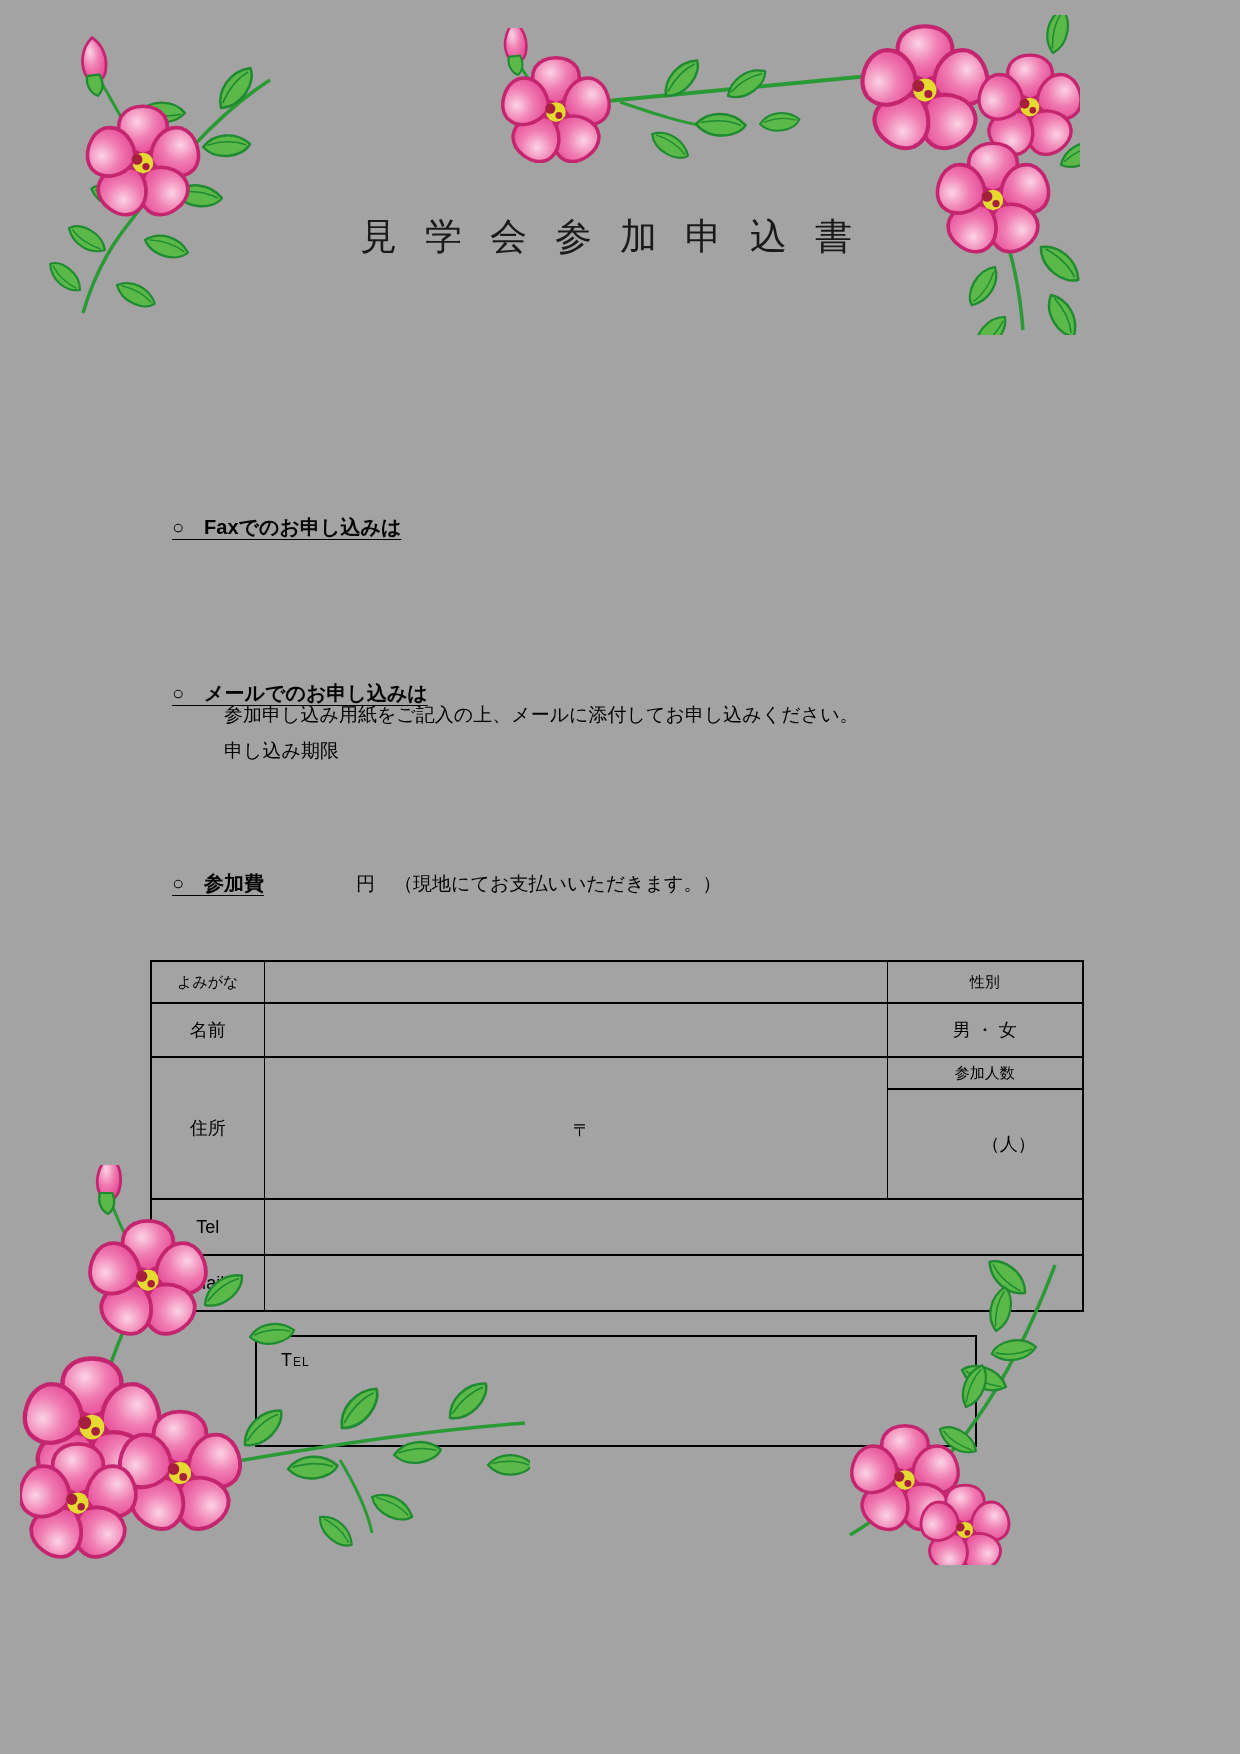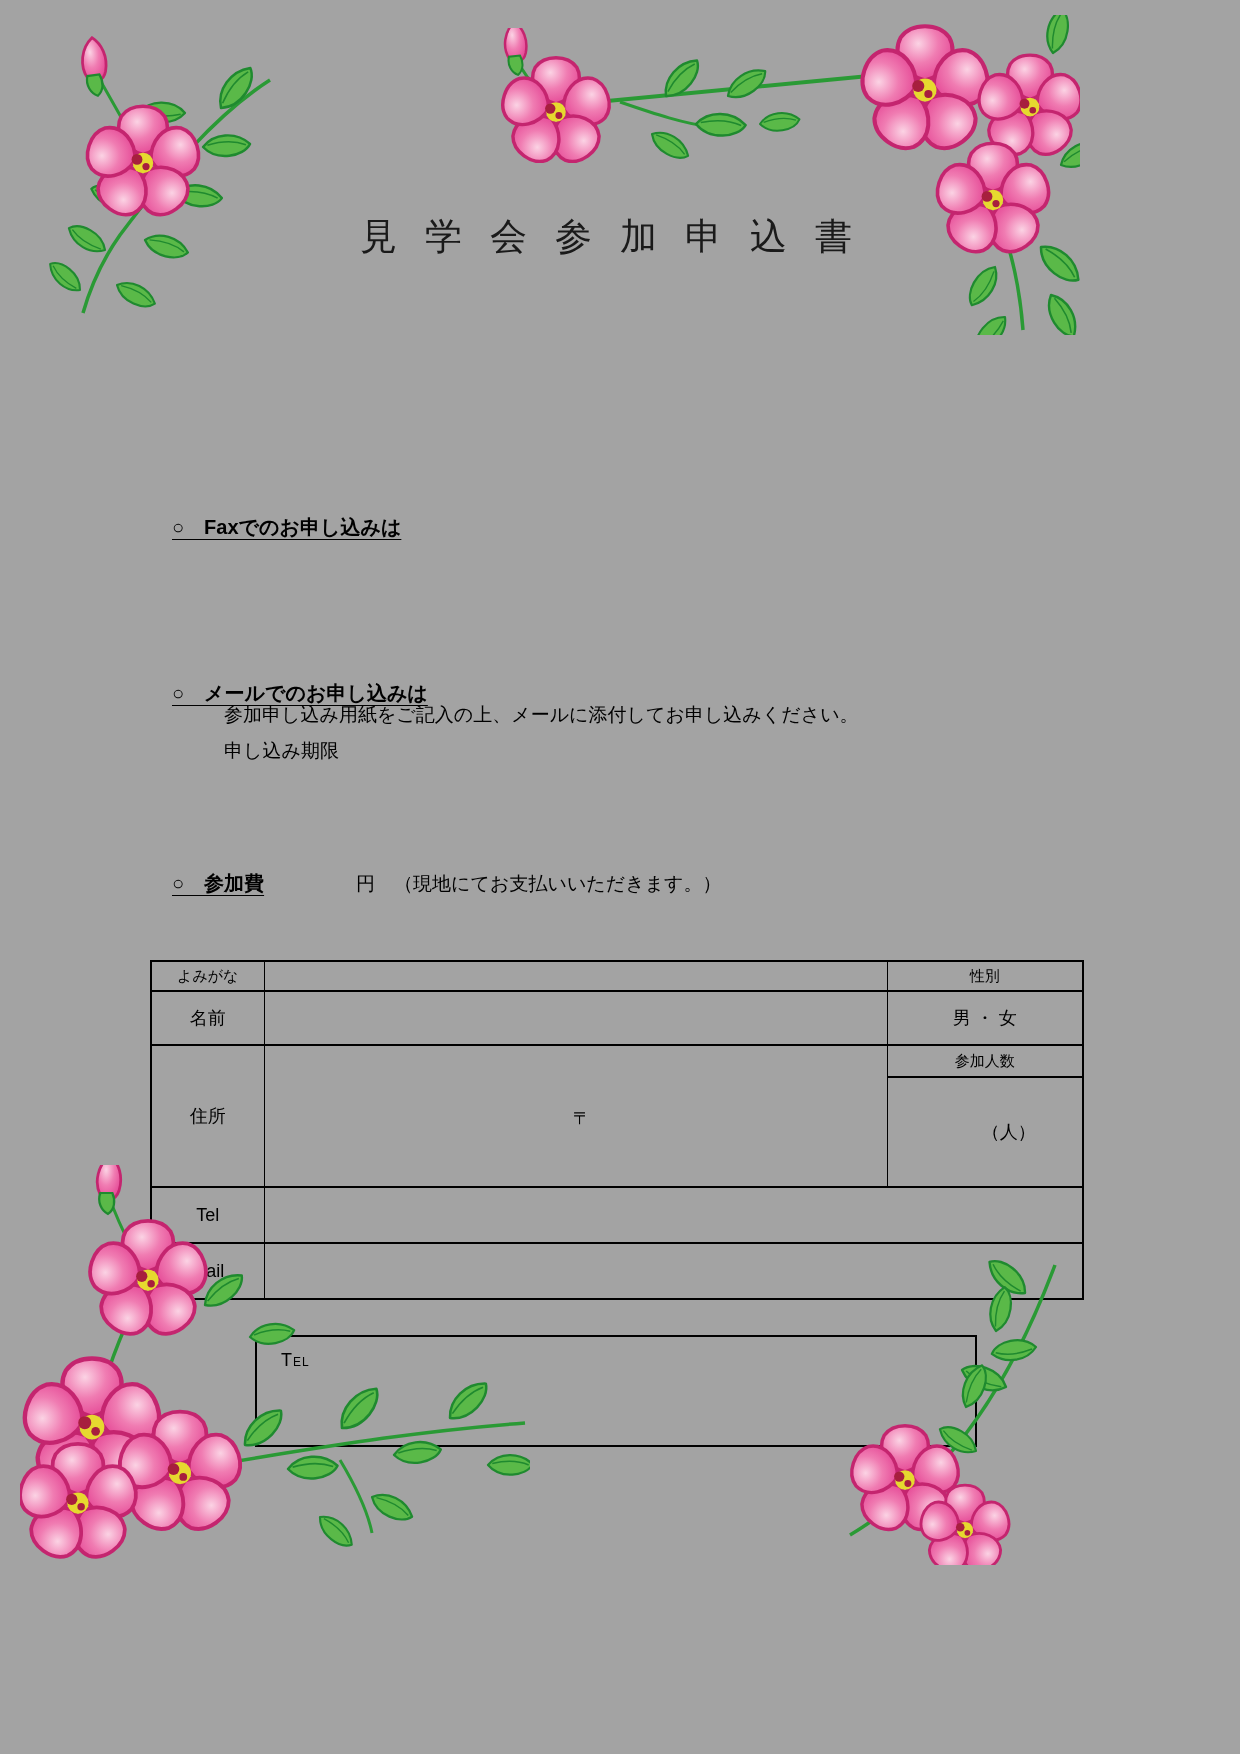--- a/index.html
+++ b/index.html
@@ -47,21 +47,21 @@
     font-size:18px;
   }
   table.app td {
     border:2px solid #000;
     border-left-width:1px; border-right-width:1px;
     vertical-align:middle;
     text-align:center;
     overflow:hidden;
   }
   table.app .small { font-size:15px; }
-  table.app tr.r1  td { height:30px; }
+  table.app tr.r1  td { height:42px; }
   table.app tr.r2  td { height:54px; }
   table.app tr.r3a td { height:32px;margin-left:36px; }
   table.app tr.r3b td { height:110px; }
   table.app tr.r4  td { height:56px; }
   table.app tr.r5  td { height:56px; }
   td.postal {
     vertical-align:top; text-align:left;
     padding:4px 0 0 12px; font-size:17px;
   }
   td.unit { text-align:center; padding-left:48px; font-size:18px; }

